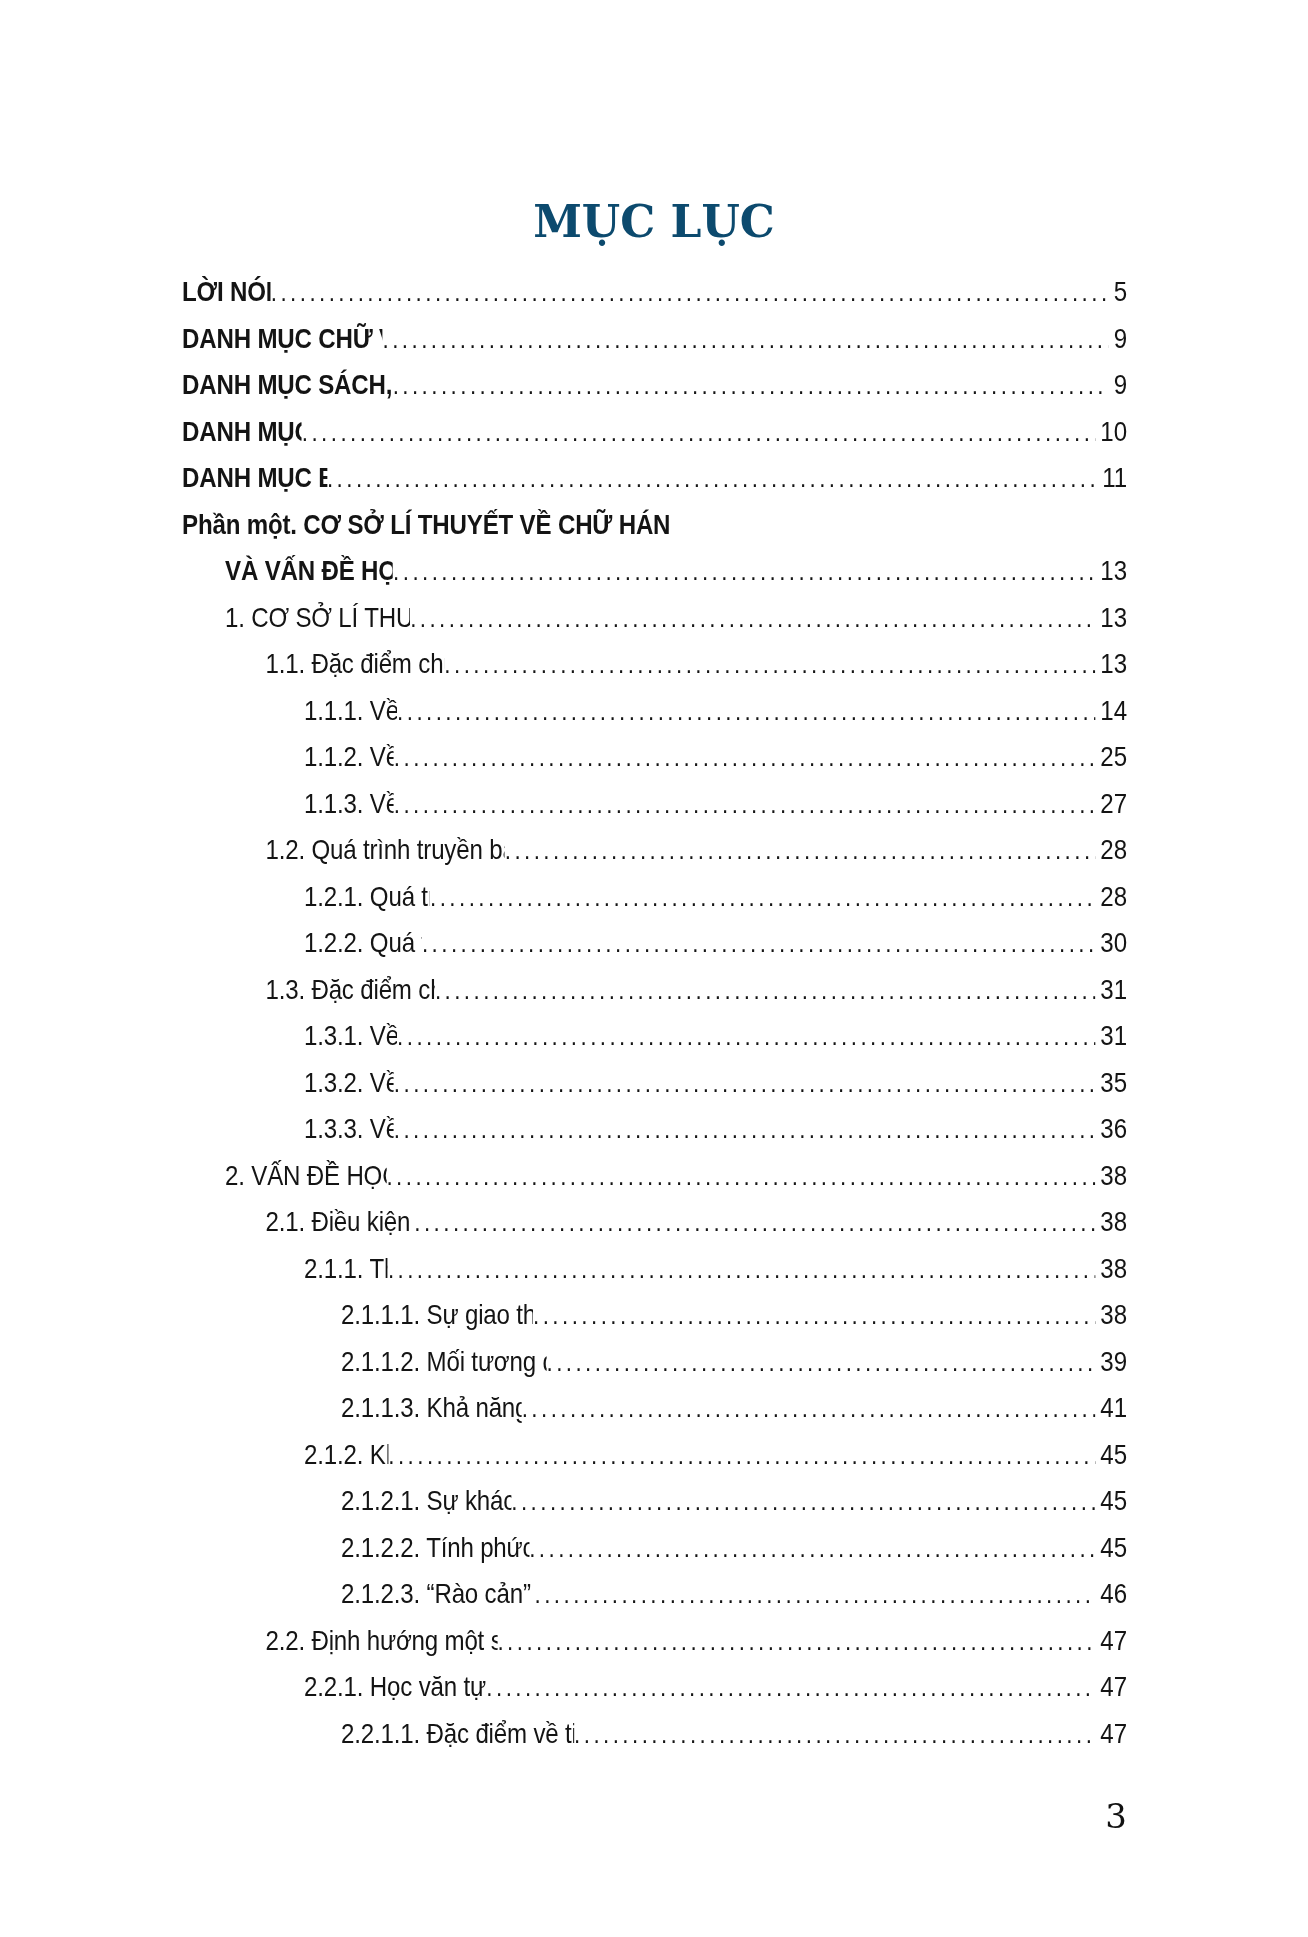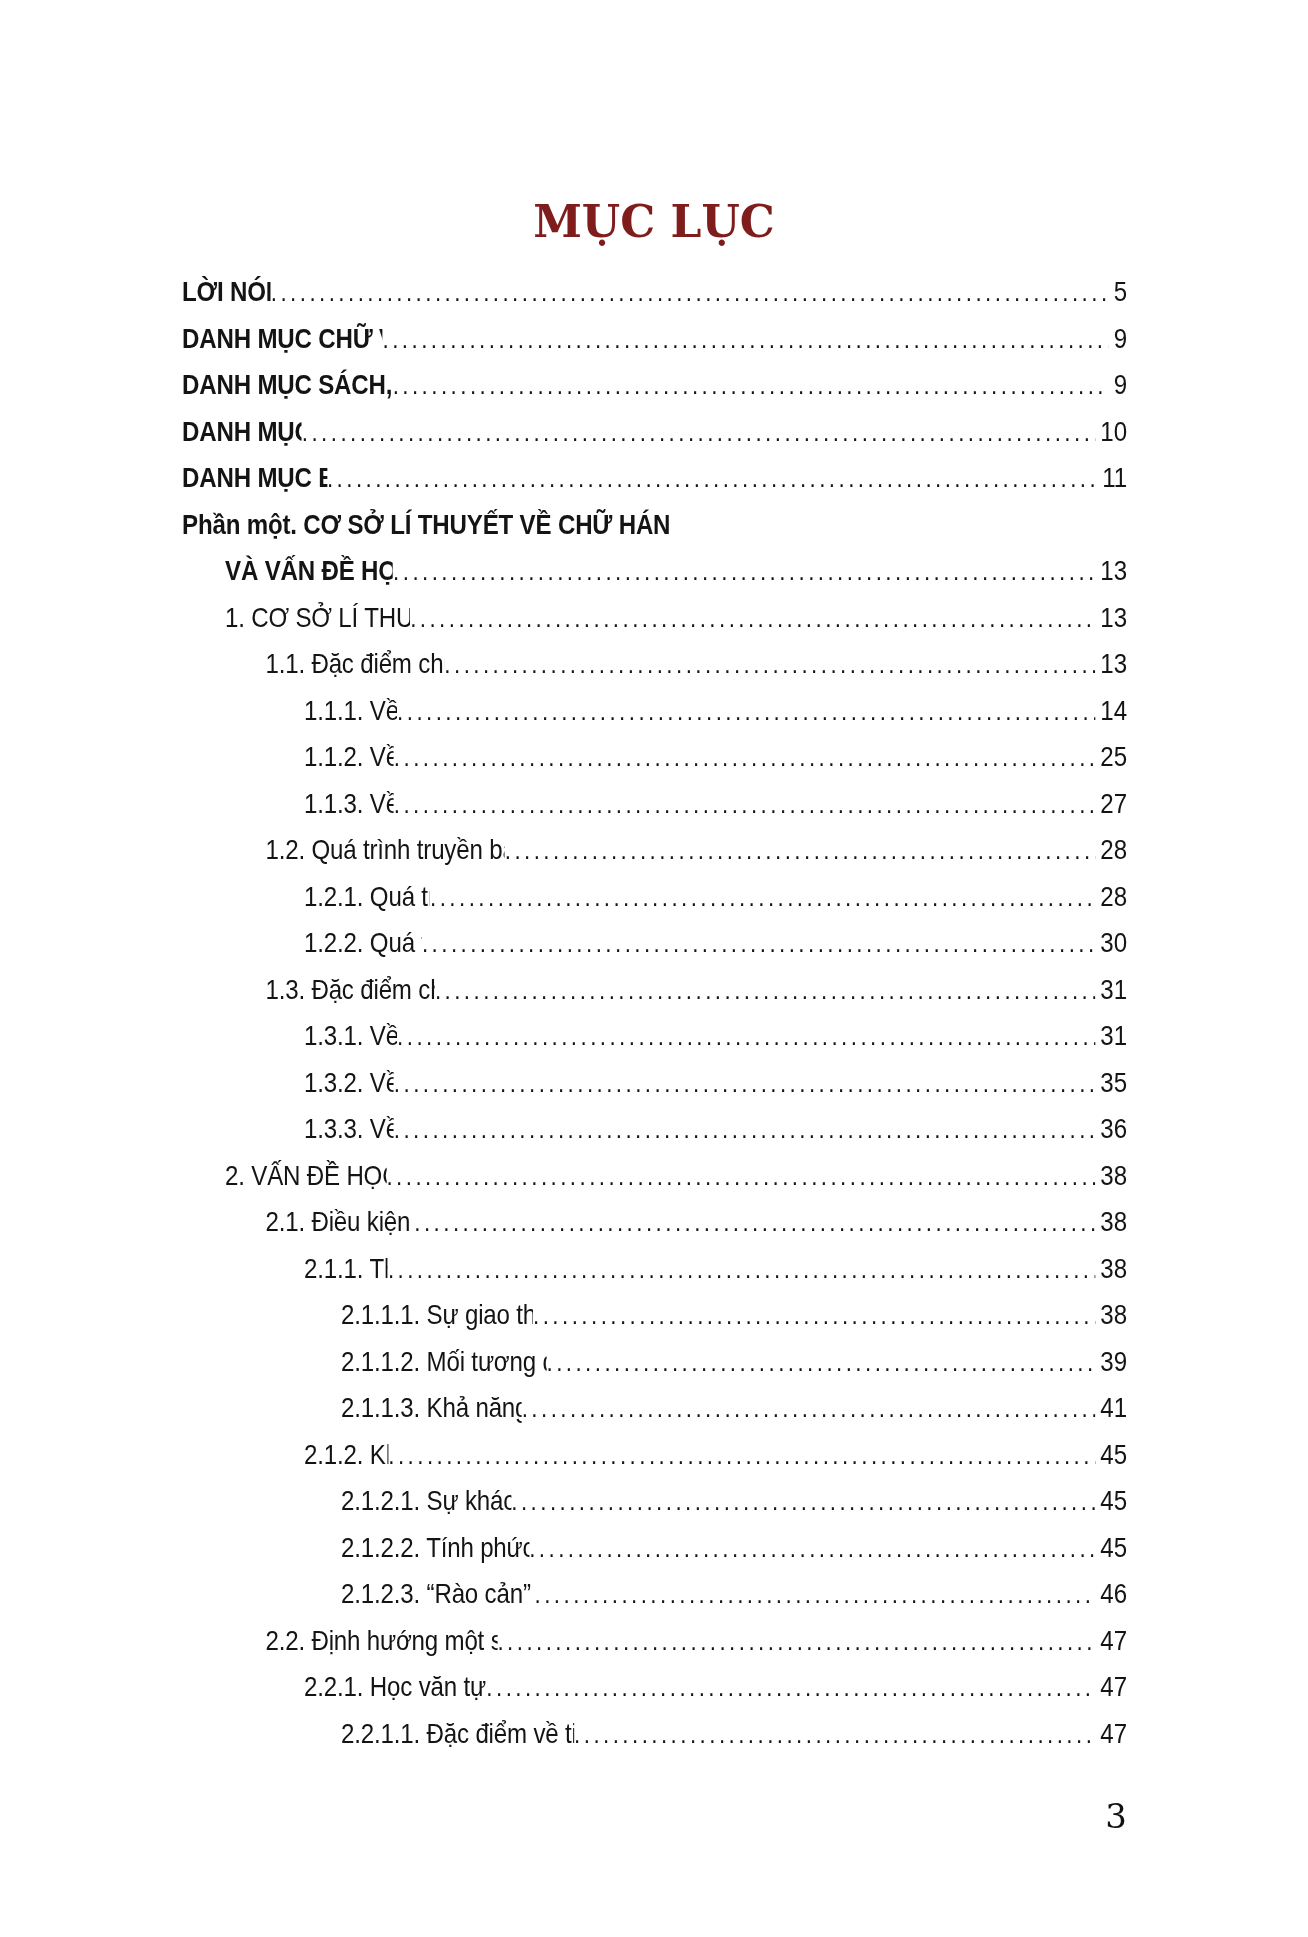--- a/index.html
+++ b/index.html
@@ -25,21 +25,21 @@
     top: 198px;
     left: 0;
     width: 100%;
     margin: 0;
     text-align: center;
     font-family: "DejaVu Serif", serif;
     font-weight: bold;
     font-size: 44px;
     line-height: 48px;
     letter-spacing: 0px;
-    color: #7f1d1d;
+    color: #0c4a6e;
   }
   .toc {
     position: absolute;
     left: 182px;
     top: 269px;
     width: 1099px; 
   }
   .row {
     display: flex;
     align-items: baseline;

